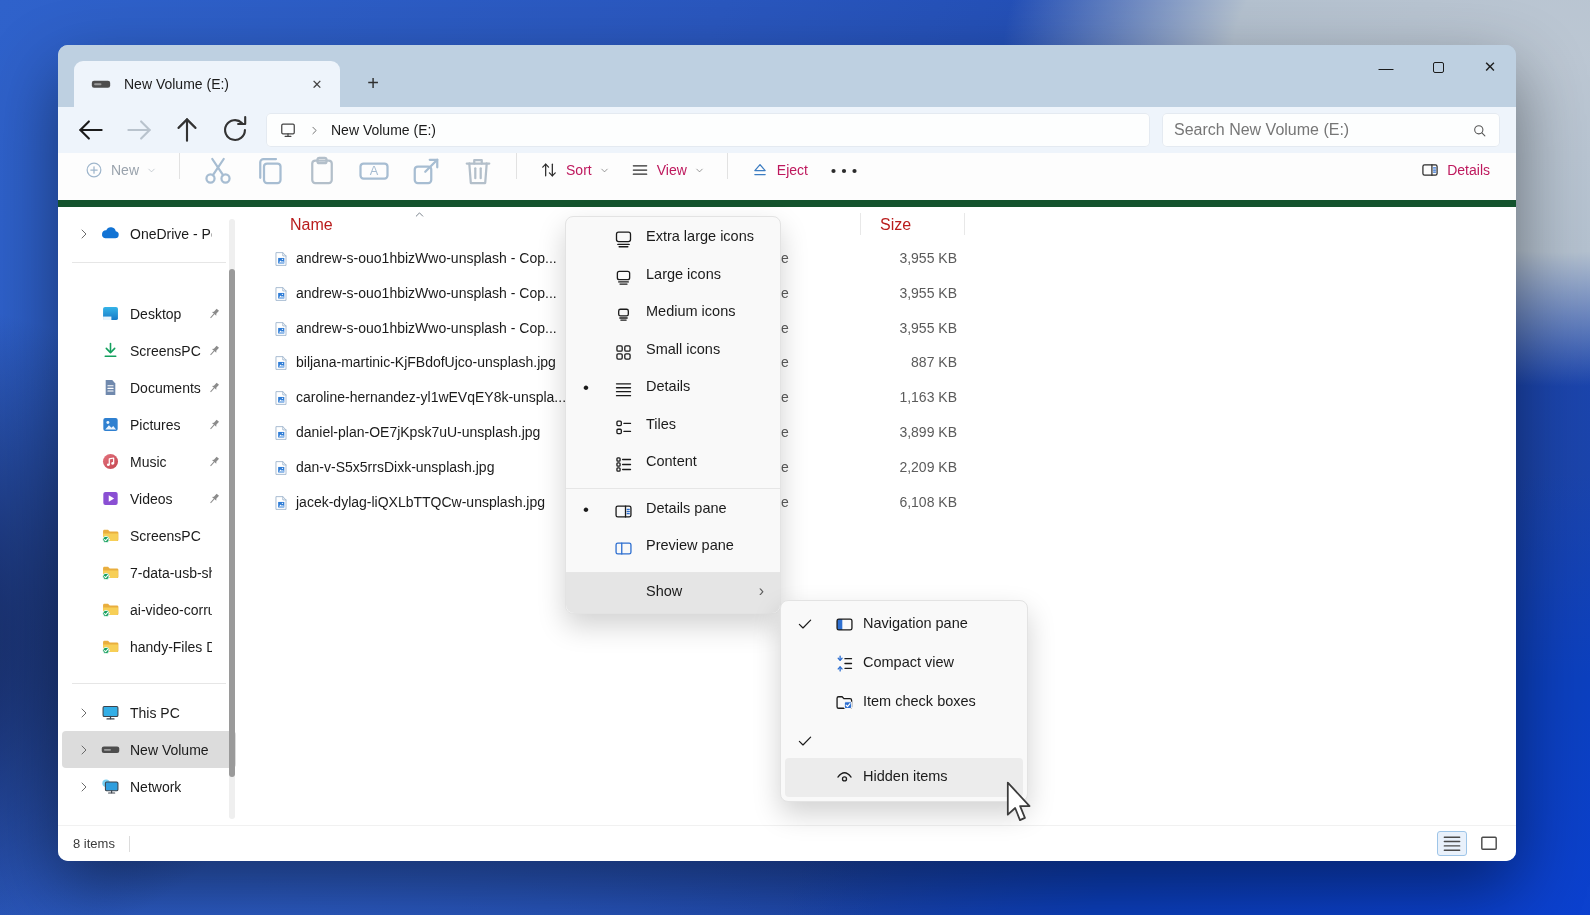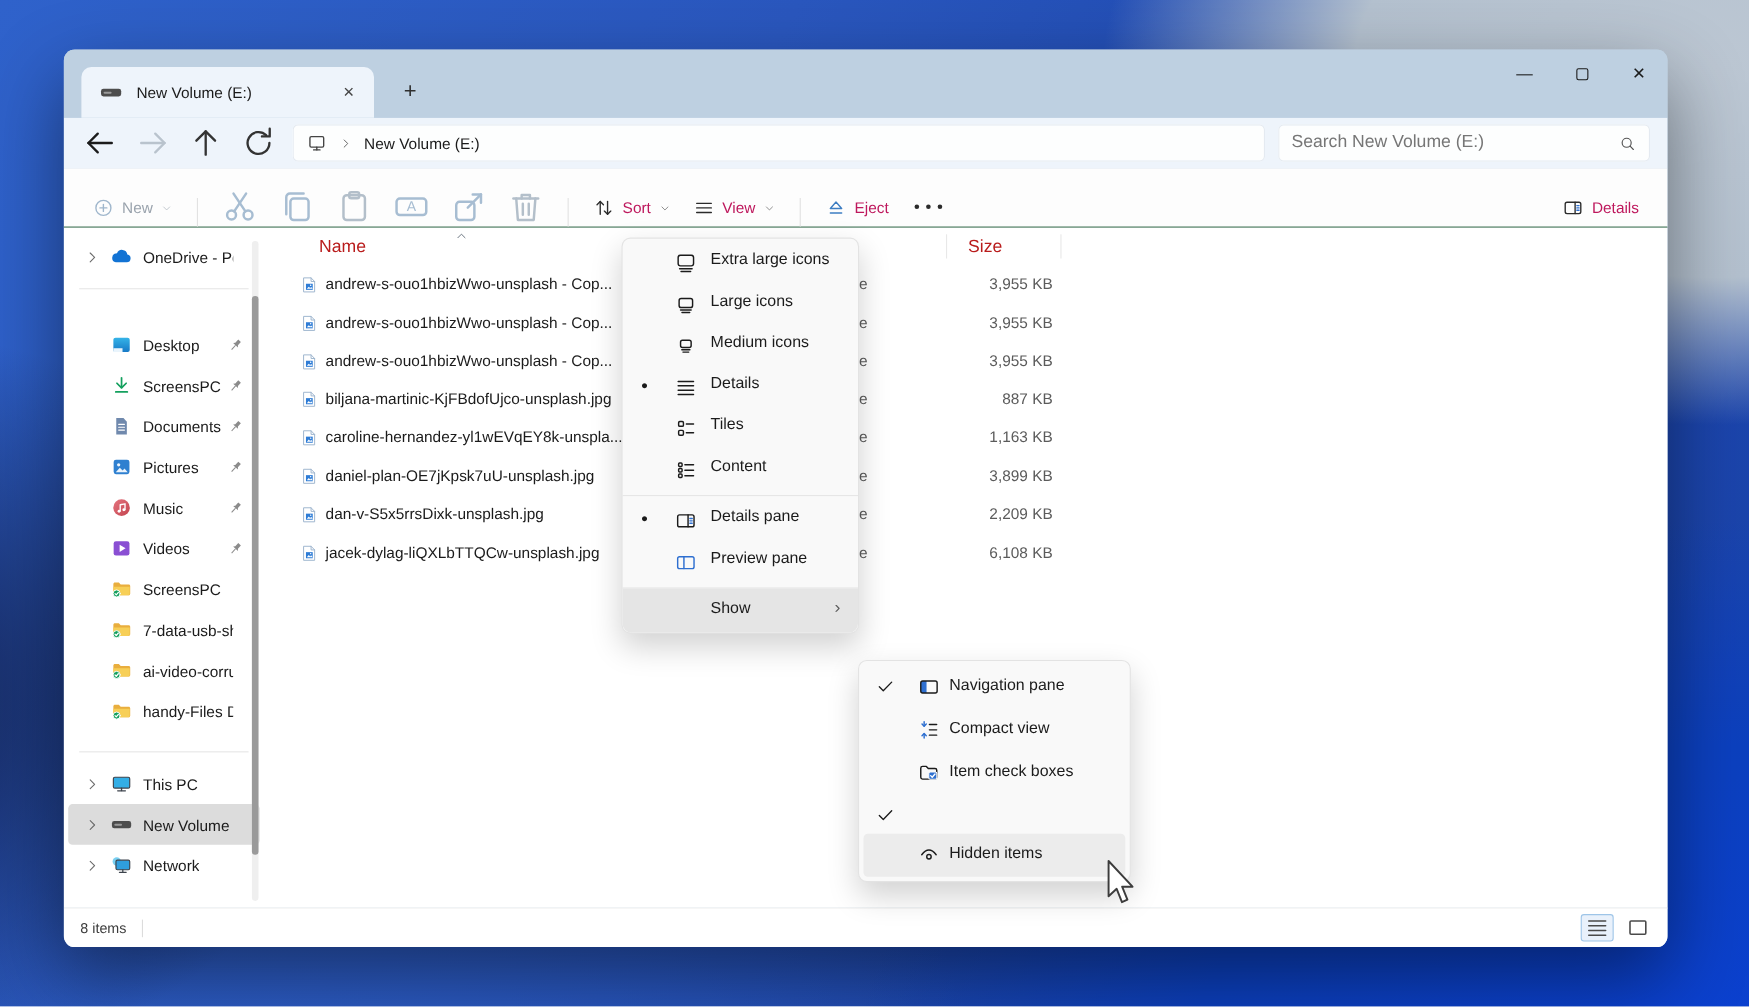--- a/index.html
+++ b/index.html
@@ -29,21 +29,21 @@
   .navbar{height:46px;flex:none;background:#eef4fb;display:flex;align-items:center;padding:0 16px}
   .nav-btn{width:34px;height:34px;flex:none;display:flex;align-items:center;justify-content:center;margin-right:14px;border-radius:5px}
   .addr{height:34px;flex:1;background:#fdfefe;border-radius:5px;display:flex;align-items:center;padding:0 12px;
     font-size:14px;color:#1b1b1b;box-shadow:inset 0 0 0 1px #e4eaf1;min-width:0}
   .addr-chev{margin:0 10px;color:#555;display:flex}
   .search{width:338px;height:34px;flex:none;background:#fdfefe;border-radius:5px;margin-left:12px;display:flex;
     align-items:center;padding:0 12px;box-shadow:inset 0 0 0 1px #e4eaf1}
   .search input{border:none;outline:none;background:transparent;flex:1;font-size:16px;color:#1b1b1b;font-family:inherit}
   .search input::placeholder{color:#767676}
   
-  .toolbar{height:54px;flex:none;background:#fdfdfd;display:flex;align-items:flex-end;padding:0 16px;border-bottom:1px solid #14532d}
+  .toolbar{height:54px;flex:none;background:#fdfdfd;display:flex;align-items:flex-start;padding:0 16px;border-bottom:7px solid #14532d}
   .tb-btn{display:flex;align-items:center;gap:7px;padding:7px 10px;border-radius:5px;font-size:14px;color:#be185d;flex:none}
   .tb-btn.disabled{color:#9aa3ad}
   .tb-ic{width:36px;height:36px;display:flex;align-items:center;justify-content:center;margin:0 8px;color:#a7bdd2;border-radius:5px;flex:none}
   .tb-sep{width:1px;height:26px;background:#e2e2e2;margin:0 12px;flex:none}
   .chev-sm{display:flex;color:#6c6c6c}
   .spacer{flex:1}
   
   .body{flex:1;display:flex;background:#fff;min-height:0;position:relative}
   .sidebar{width:182px;flex:none;padding-top:8px;position:relative;font-size:14px;color:#1b1b1b}
   .side-row{height:37px;display:flex;align-items:center;margin:0 4px;border-radius:4px;position:relative;padding-right:24px}
@@ -841,20 +841,28 @@
     </div>
     <div class="vm-item">
       <span class="vm-ic">
           <svg class="ic" viewBox="0 0 24 24">
             <use href="#g-md-icons"></use>
           </svg>
         </span>
       <span class="vm-label">Medium icons</span>
     </div>
     <div class="vm-item">
+      <span class="vm-ic">
+          <svg class="ic" viewBox="0 0 24 24">
+            <use href="#g-sm-icons"></use>
+          </svg>
+        </span>
+      <span class="vm-label">Small icons</span>
+    </div>
+    <div class="vm-item">
       <span class="vm-bullet">•</span>
       <span class="vm-ic">
           <svg class="ic" viewBox="0 0 24 24">
             <use href="#g-lines4"></use>
           </svg>
         </span>
       <span class="vm-label">Details</span>
     </div>
     <div class="vm-item">
       <span class="vm-ic">

